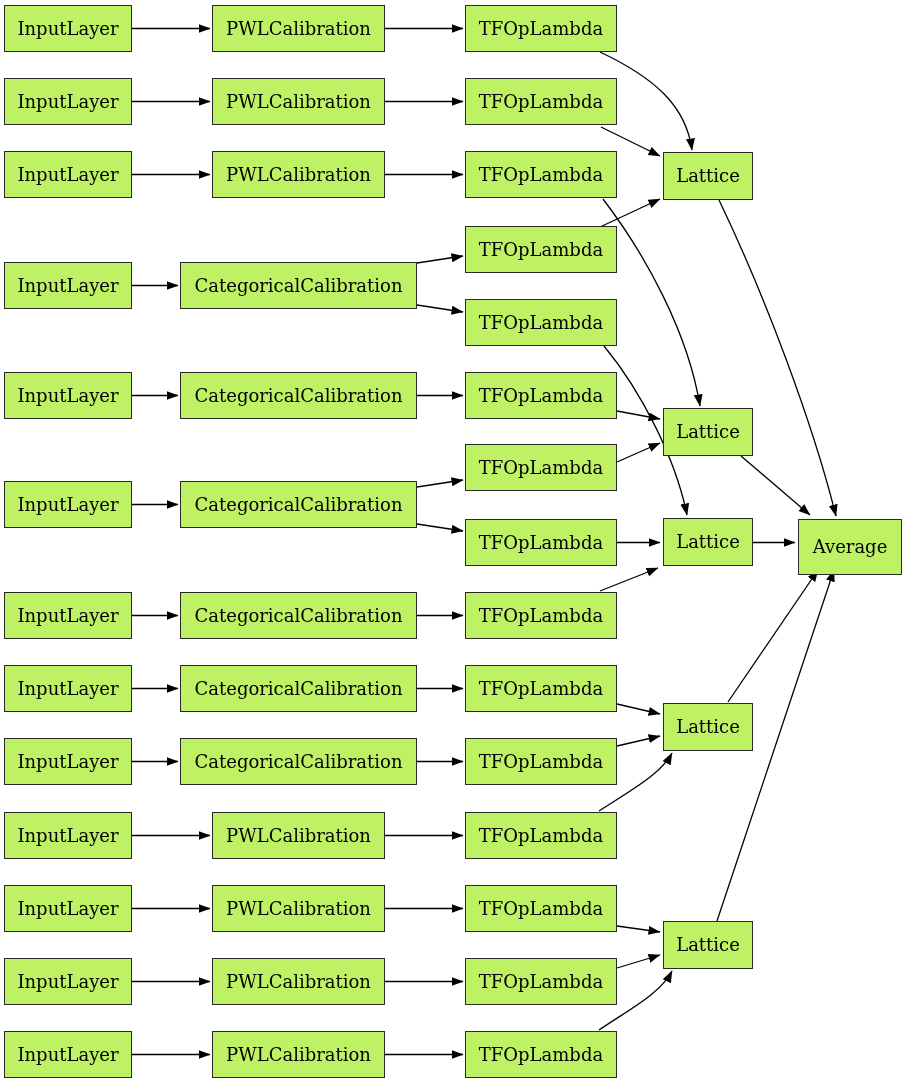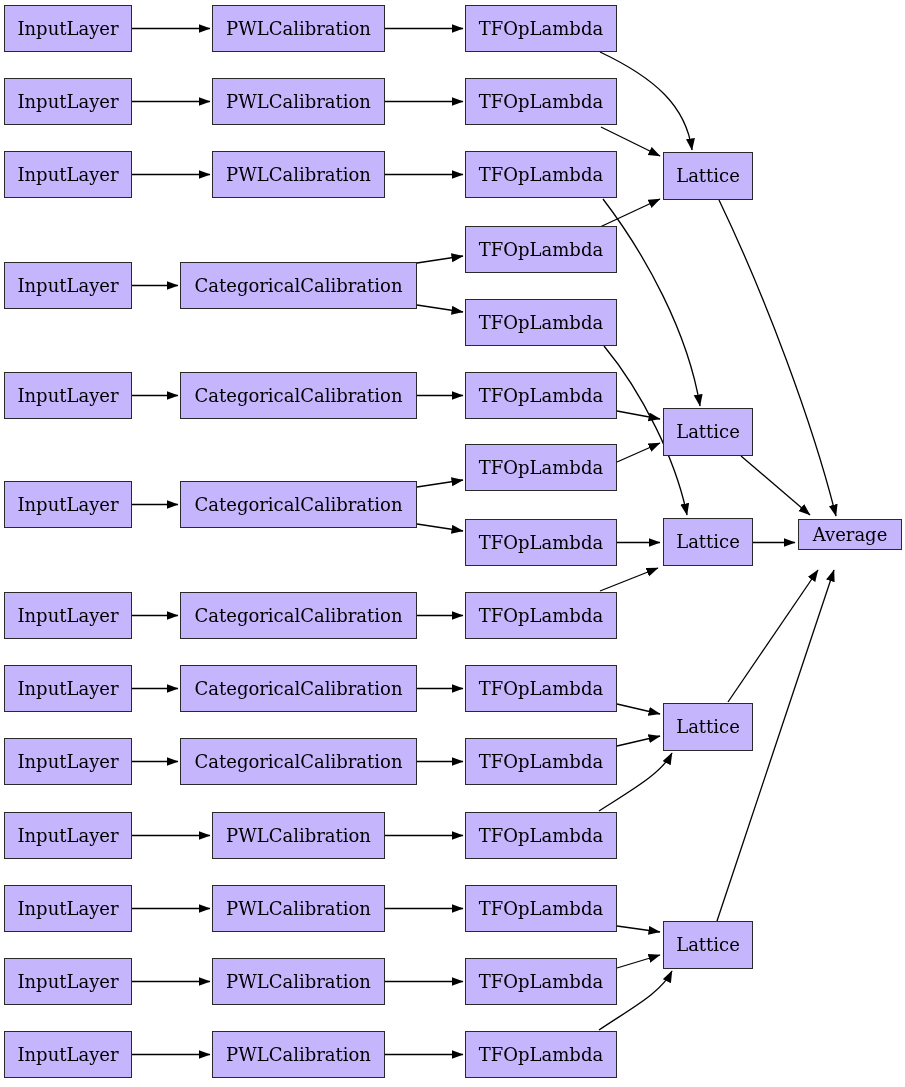--- a/index.html
+++ b/index.html
@@ -18,21 +18,21 @@
   .edges-layer {
     position: absolute;
     left: 0;
     top: 0;
     width: 905px;
     height: 1087px;
   }
   .node {
     position: absolute;
     box-sizing: border-box;
-    background: #c4b5fd;
+    background: #bef264;
     border: 1.5px solid #2a2a2a;
     color: #000000;
     display: flex;
     align-items: center;
     justify-content: center;
     font-size: 18px;
     line-height: 1;
     white-space: nowrap;
     z-index: 2;
   }
@@ -143,15 +143,15 @@
       <div class="node tf-op-lambda" style="left: 465px; top: 738px; width: 152px; height: 47px;">TFOpLambda</div>
       <div class="node tf-op-lambda" style="left: 465px; top: 812px; width: 152px; height: 47px;">TFOpLambda</div>
       <div class="node tf-op-lambda" style="left: 465px; top: 885px; width: 152px; height: 47px;">TFOpLambda</div>
       <div class="node tf-op-lambda" style="left: 465px; top: 958px; width: 152px; height: 47px;">TFOpLambda</div>
       <div class="node tf-op-lambda" style="left: 465px; top: 1031px; width: 152px; height: 47px;">TFOpLambda</div>
       <div class="node lattice" style="left: 663px; top: 152px; width: 90px; height: 48px;">Lattice</div>
       <div class="node lattice" style="left: 663px; top: 408px; width: 90px; height: 48px;">Lattice</div>
       <div class="node lattice" style="left: 663px; top: 518px; width: 90px; height: 48px;">Lattice</div>
       <div class="node lattice" style="left: 663px; top: 703px; width: 90px; height: 48px;">Lattice</div>
       <div class="node lattice" style="left: 663px; top: 921px; width: 90px; height: 48px;">Lattice</div>
-      <div class="node average" style="left: 798px; top: 519px; width: 104px; height: 31px;">Average</div>
+      <div class="node average" style="left: 798px; top: 519px; width: 104px; height: 56px;">Average</div>
     </div>
 </div>
 
 </body></html>

